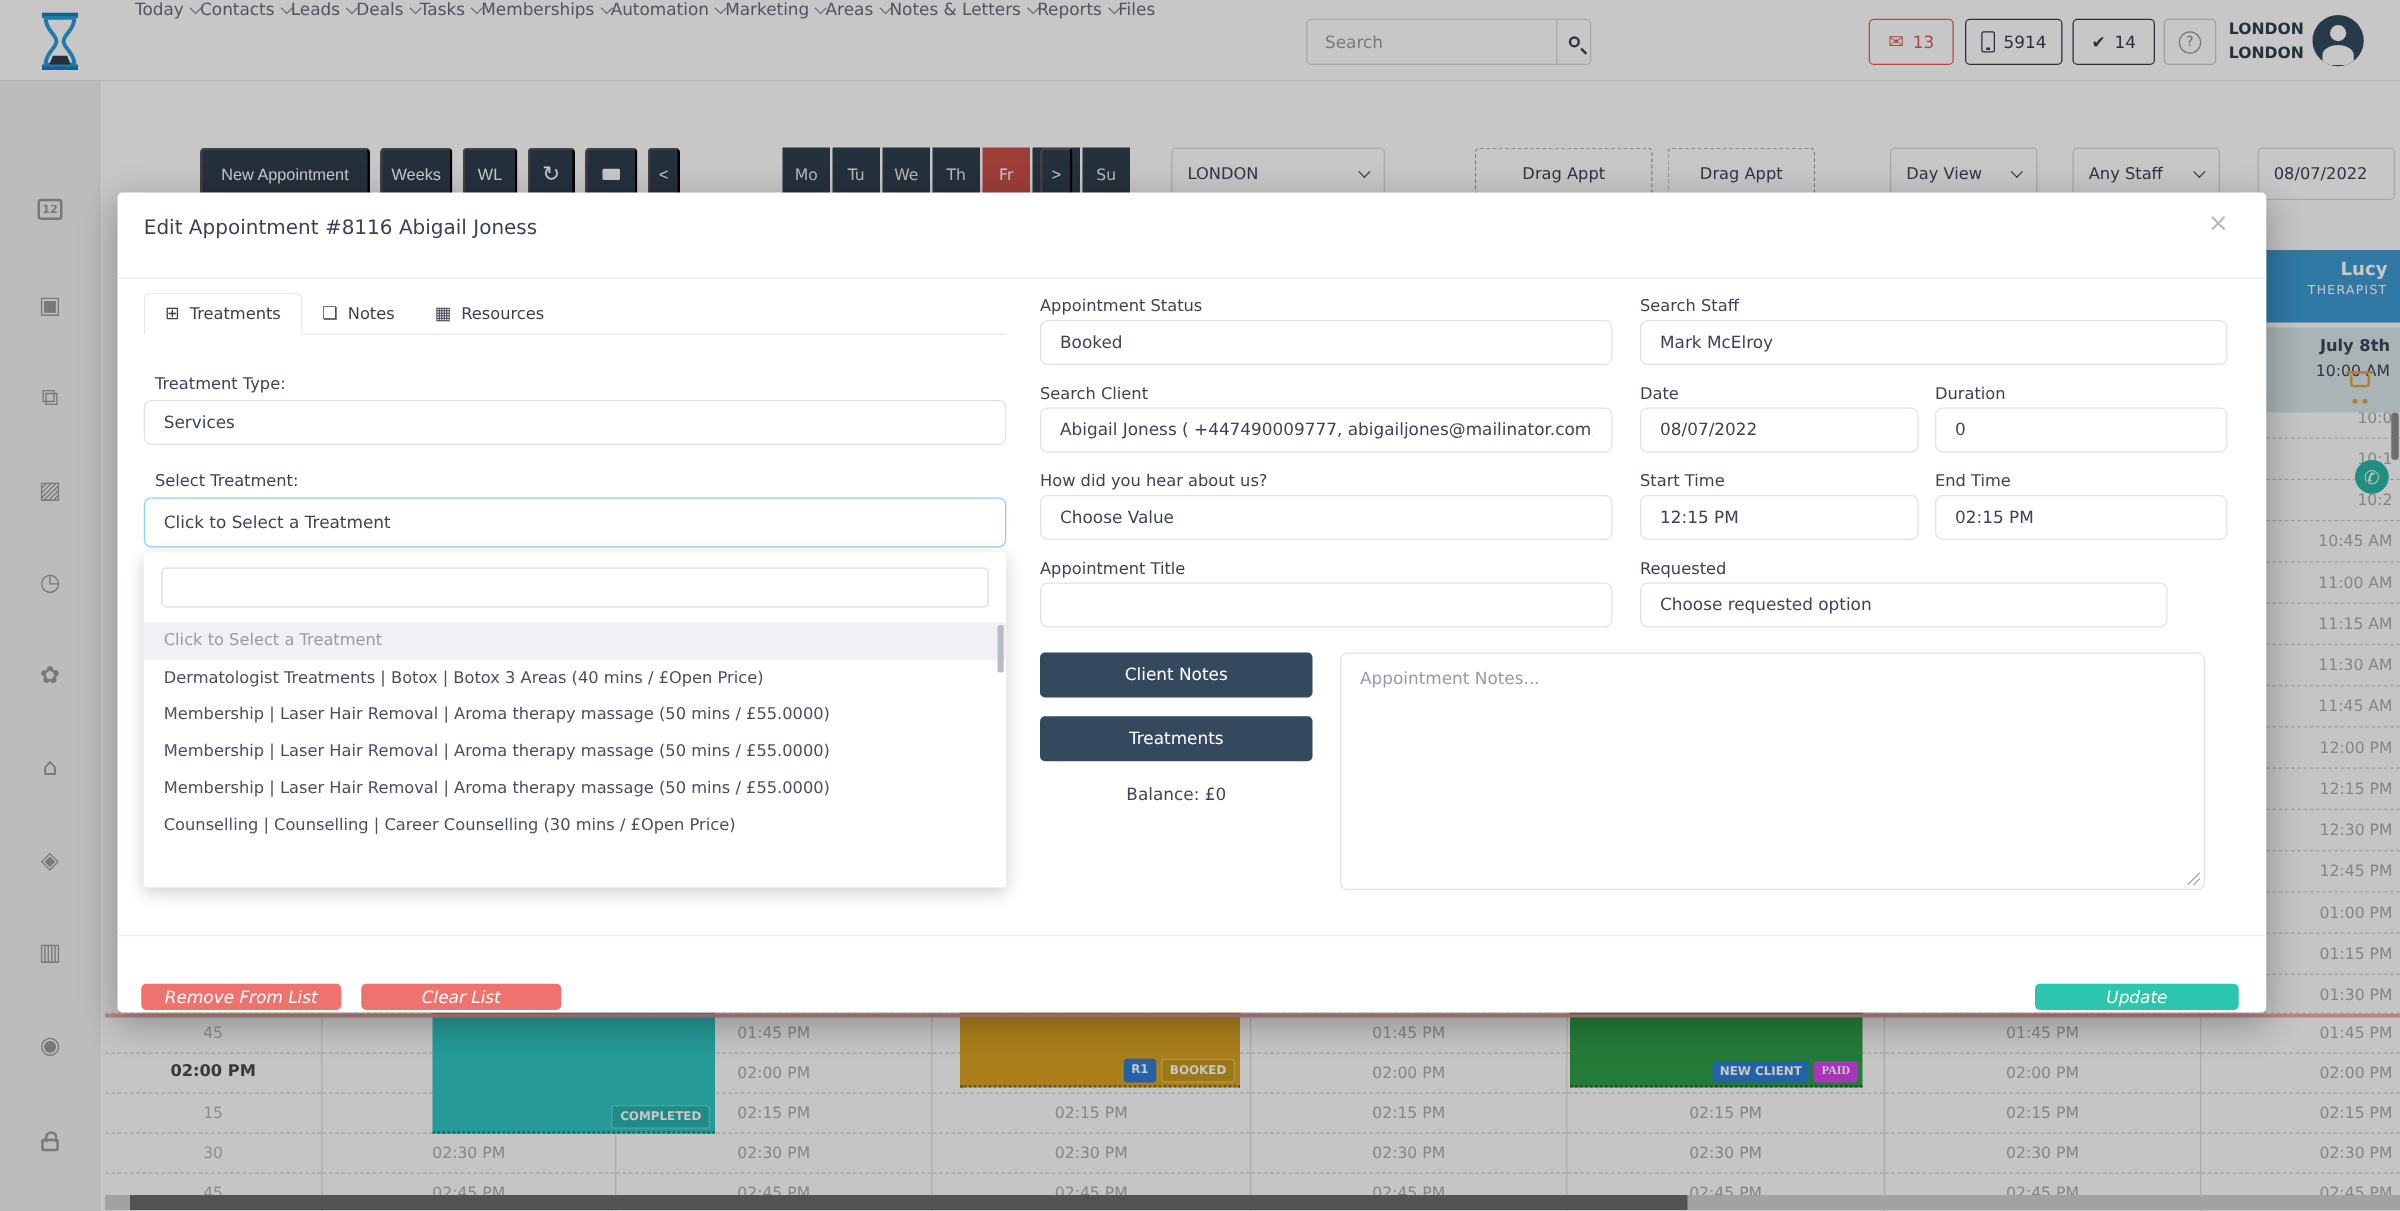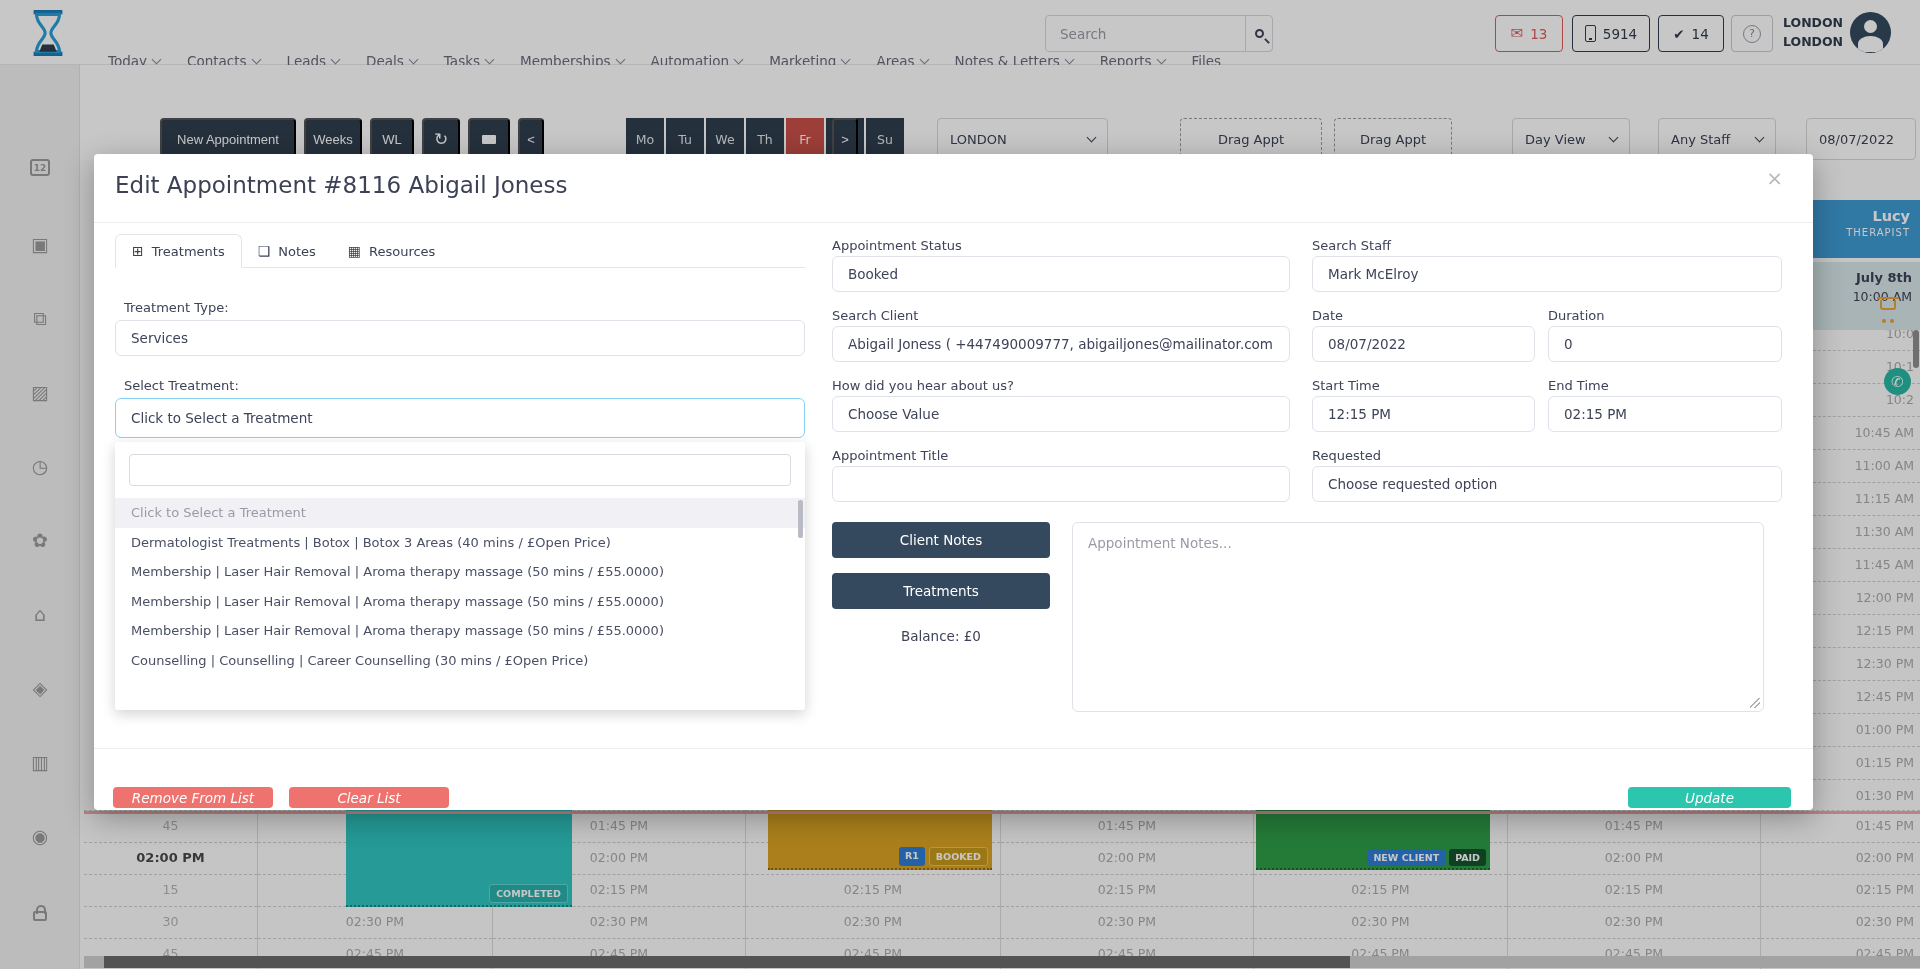--- a/index.html
+++ b/index.html
@@ -2,21 +2,21 @@
 <html><head>
 <meta charset="utf-8">
 <style>
   * { margin:0; padding:0; box-sizing:border-box; }
   html,body { width:1920px; height:969px; overflow:hidden; }
   body { font-family:"DejaVu Sans","Liberation Sans",sans-serif; background:#fff; position:relative; color:#3e4358; }
 
   
   .topnav { position:absolute; left:0; top:0; width:1920px; height:65px; background:#fff; border-bottom:1px solid #e8e8ec; z-index:1; }
   .logo { position:absolute; left:30px; top:10px; width:36px; height:46px; }
-  .nav-items { position:absolute; left:108px; top:0; height:69px; display:flex; align-items:flex-end; gap:27px; }
+  .nav-items { position:absolute; left:108px; top:0; height:69px; display:flex; align-items:flex-start; }
   .nav-item { display:flex; align-items:center; gap:6px; font-size:13.5px; color:#6a6a7d; cursor:pointer; white-space:nowrap; }
   .chev { width:7px; height:7px; border-right:1.5px solid #8a8a98; border-bottom:1.5px solid #8a8a98; transform:rotate(45deg); margin-top:-3px; }
   .searchbox { position:absolute; left:1045px; top:15px; width:228px; height:37px; border:1px solid #d8d8dd; border-radius:4px; display:flex; align-items:center; }
   .searchbox input { flex:1; border:0; outline:0; padding:0 14px; font-size:13.5px; color:#3e4358; font-family:inherit; background:transparent; }
   .searchbox input::placeholder { color:#9a9aa6; }
   .search-btn { width:40px; height:100%; border-left:1px solid #d8d8dd; display:flex; align-items:center; justify-content:center; }
   .mag { width:9px; height:9px; border:2px solid #3e4358; border-radius:50%; position:relative; }
   .mag::after { content:''; position:absolute; width:2px; height:6px; background:#3e4358; transform:rotate(-45deg); left:9px; top:7px; }
   .pill { position:absolute; top:15px; height:37px; border-radius:4px; display:flex; align-items:center; justify-content:center; gap:7px; font-size:13.5px; }
   .pill-mail { left:1495px; width:68px; border:1px solid #e05c5c; color:#e05c5c; }
@@ -80,28 +80,28 @@
   .c4{left:916px;width:253px;} .c5{left:1169px;width:254px;} .c6{left:1423px;width:253px;} .c7{left:1676px;width:160px;}
   .apt { position:absolute; z-index:2; border-bottom:2px dotted rgba(0,0,0,0.35); }
   .apt-teal { left:262px; top:0; width:226px; height:97px; background:#30c6c0; }
   .apt-yellow { left:684px; top:0; width:224px; height:60px; background:#dba425; }
   .apt-green { left:1172px; top:0; width:234px; height:60px; background:#2f9e48; }
   .badges { position:absolute; right:4px; bottom:2px; display:flex; gap:4px; }
   .badge { font-size:9.5px; font-weight:bold; color:#fff; padding:3px 6px; border-radius:3px; white-space:nowrap; }
   .b-completed { background:#29b1ad; border:1px solid #63d8d4; }
   .b-blue { background:#2d7ed6; }
   .b-booked { background:#c79a1c; border:1px solid #e6c35a; }
-  .b-paid { background:#14532d; }
+  .b-paid { background:#d946ef;font-family:Liberation Serif, serif; }
   .hscroll-track { position:absolute; left:84px; top:956px; width:1836px; height:12px; background:#d0d0d0; z-index:3; }
   .hscroll-thumb { position:absolute; left:20px; top:0; width:1246px; height:12px; background:#6b6b6b; z-index:4; }
 
   
   .overlay { position:absolute; left:0; top:0; width:1920px; height:969px; background:rgba(0,0,0,0.22); z-index:5; }
   .modal { position:absolute; left:94px; top:154px; width:1719px; height:656px; background:#fff; border-radius:4px; box-shadow:0 8px 30px rgba(0,0,0,0.3); z-index:10; font-size:13.5px; }
-  .m-title { position:absolute; left:21px; top:18px; font-size:23px; color:#3c4156; font-weight:500; }
+  .m-title { position:absolute; left:21px; top:18px; font-size:16px; color:#3c4156; font-weight:500; }
   .m-close { position:absolute; right:30px; top:12px; font-size:20px; color:#b8b8c0; cursor:pointer; }
   .m-div1 { position:absolute; left:0; top:68px; width:100%; height:1px; background:#ececf1; }
   .tabs { position:absolute; left:21px; top:80px; display:flex; z-index:2; }
   .tab { height:34px; display:flex; align-items:center; gap:8px; padding:0 16px; font-size:13px; color:#3c4156; cursor:pointer; }
   .tab .ticon { font-size:14px; color:#3c4156; }
   .tab.active { border:1px solid #e4e4ea; border-bottom:1px solid #fff; border-radius:6px 6px 0 0; background:#fff; }
   .tab-underline { position:absolute; left:21px; top:113px; width:690px; height:1px; background:#e4e4ea; z-index:1; }
   .flabel { position:absolute; font-size:13px; color:#3e4358; }
   .finput { position:absolute; height:36px; border:1px solid #dfe2e9; border-radius:6px; padding:0 15px; font-size:13.5px; color:#3e4358; font-family:inherit; background:#fff; outline:none; width:100%; }
   .fwrap { position:absolute; }
@@ -548,21 +548,21 @@
   <div class="flabel" style="left:1454px;top:224px;">End Time</div>
   <div class="fwrap" style="left:1454px;top:242px;width:234px;">
     <input class="finput" value="02:15 PM" style="">
   </div>
 
   <div class="flabel" style="left:738px;top:294px;">Appointment Title</div>
   <div class="fwrap" style="left:738px;top:312px;width:458px;">
     <input class="finput" value="" style="">
   </div>
   <div class="flabel" style="left:1218px;top:294px;">Requested</div>
-  <div class="fwrap" style="left:1218px;top:312px;width:470px;">
+  <div class="fwrap" style="left:1218px;top:312px;width:422px;">
     <input class="finput" value="Choose requested option" style="">
   </div>
 
   <button class="navy-btn" style="left:738px;top:368px;">Client Notes</button>
   <button class="navy-btn" style="left:738px;top:419px;">Treatments</button>
   <div class="balance">Balance: £0</div>
   <textarea class="m-notes" placeholder="Appointment Notes..." style=""></textarea>
   <div class="grip"></div>
 
   <div class="m-div2"></div>

